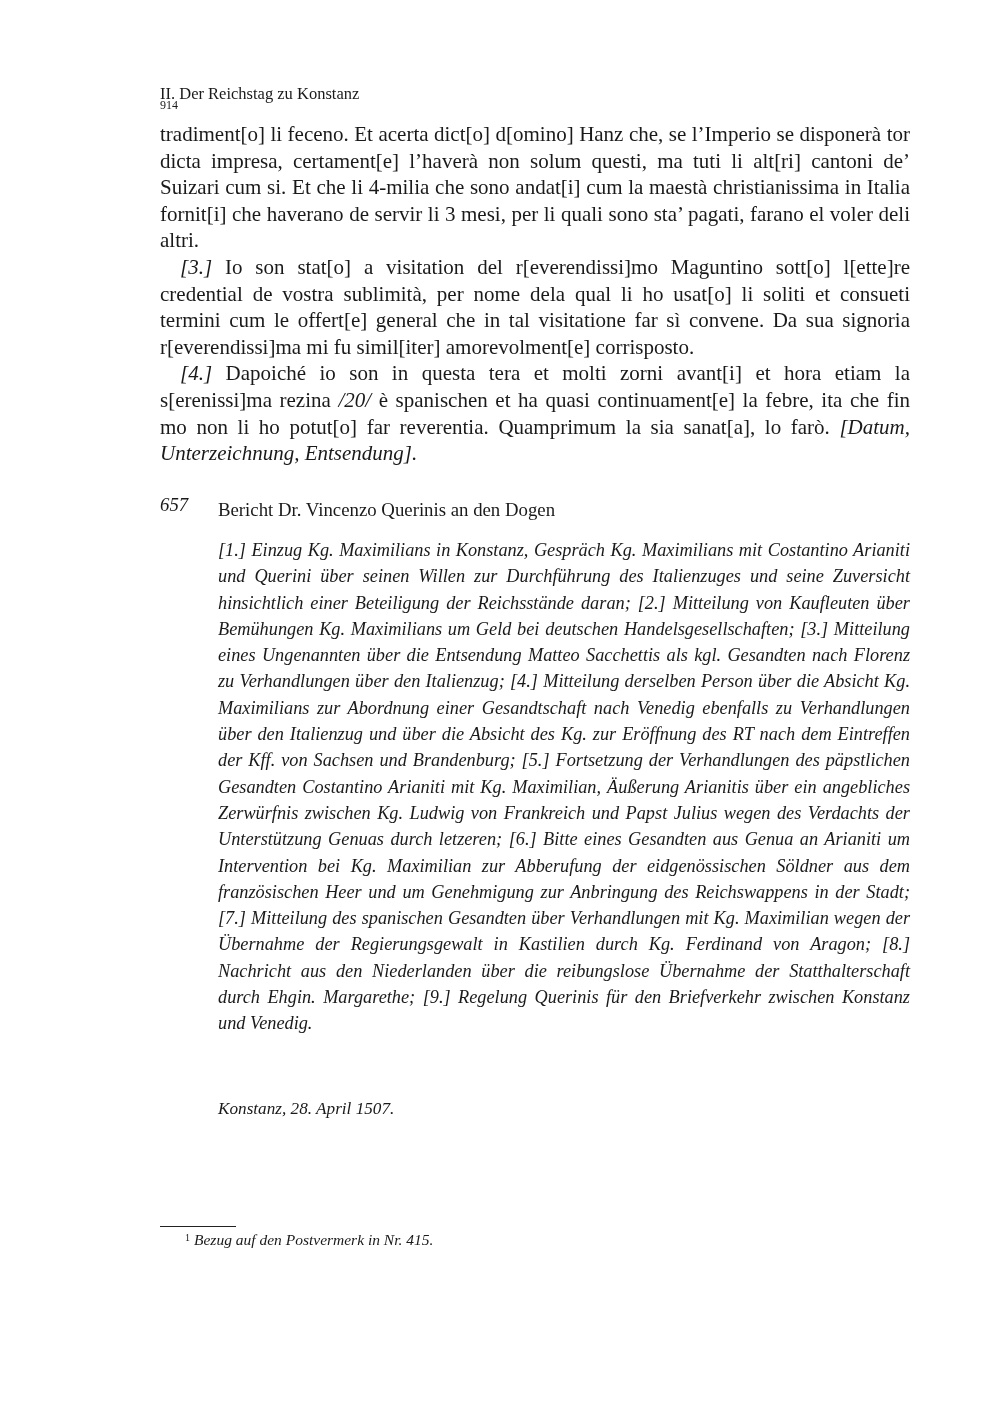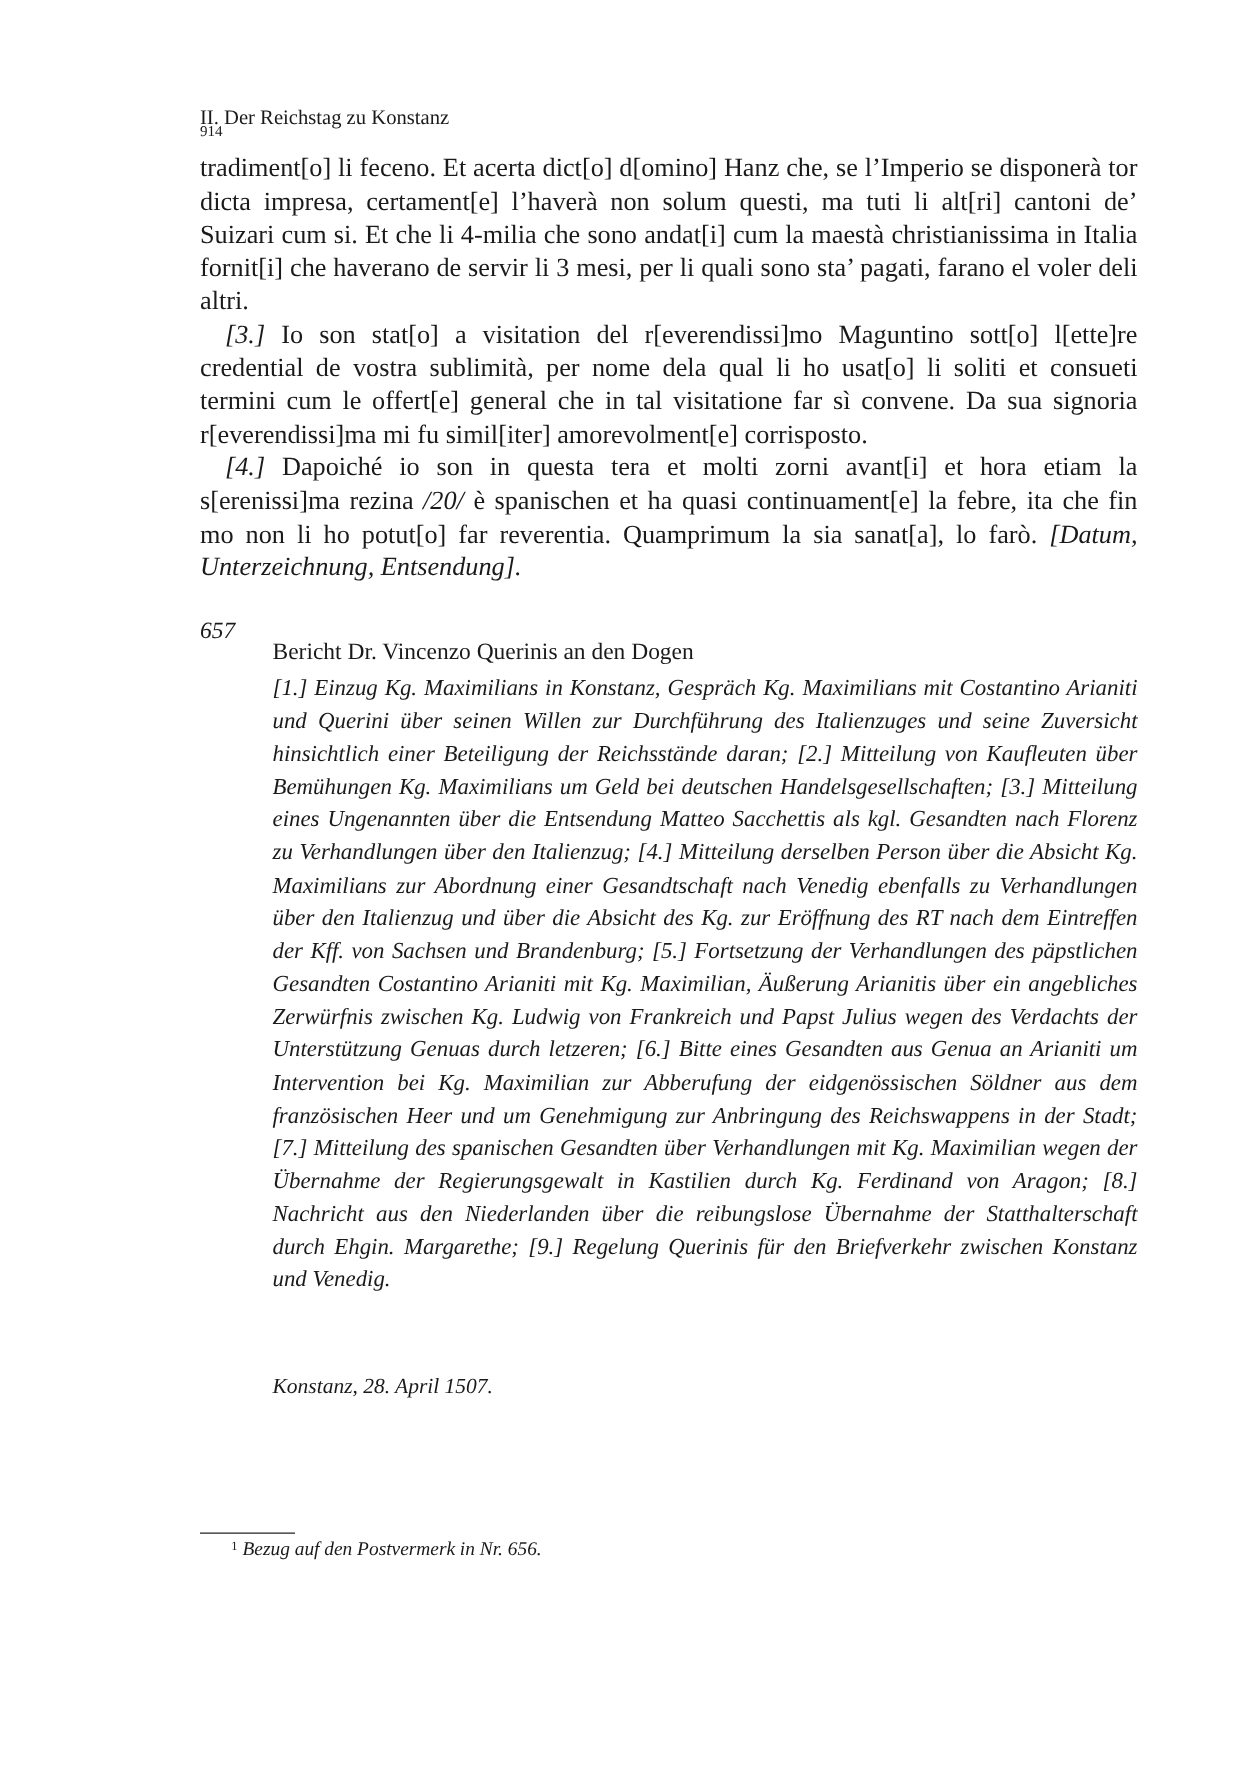--- a/index.html
+++ b/index.html
@@ -7,21 +7,21 @@
          font-family: "Liberation Serif", "DejaVu Serif", serif; color: #1a1a1a; }
   .header { position: absolute; top: 82px; left: 160px; width: 750px; height: 26px; font-size: 18.5px; }
   .page-num { position: absolute; left: 0; top: 16px; font-size: 12px; }
   .running-title { position: absolute; left: 0; right: 0; text-align: left; font-size: 16.5px; top: 2px; }
   .body { position: absolute; left: 160px; width: 750px; top: 121px; font-size: 21px; line-height: 26.6px; }
   p { margin: 0; text-align: justify; }
   .indent { text-indent: 20px; }
   i, .it { font-style: italic; }
   .doc-head { position: absolute; left: 160px; top: 494px; width: 750px; font-size: 18.8px; }
   .doc-num { position: absolute; left: 0; top: 0; font-style: italic; }
-  .doc-title { position: absolute; left: 58px; top: 17px; }
+  .doc-title { position: absolute; left: 58px; top: 5px; }
   .regest { position: absolute; left: 218px; width: 692px; top: 537px; font-size: 18.3px; line-height: 26.3px; font-style: italic; text-align: justify; }
   .dateline { position: absolute; left: 218px; width: 692px; top: 1097px; font-size: 17.2px; line-height: 23.5px; text-align: justify; }
   .footrule { position: absolute; left: 160px; top: 1226px; width: 76px; height: 0; border-top: 1px solid #222; }
   .footnote { position: absolute; left: 185px; top: 1231px; font-size: 15.5px; }
   .footnote sup { font-size: 10px; font-style: normal; vertical-align: 4px; margin-right: 4px; }
   sup.fn { font-size: 11px; vertical-align: 6px; font-style: normal; }
 </style>
 </head>
 <body>
 
@@ -41,13 +41,13 @@
   <span class="doc-title">Bericht Dr. Vincenzo Querinis an den Dogen</span>
 </div>
 
 <div class="regest">[1.] Einzug Kg. Maximilians in Konstanz, Gespräch Kg. Maximilians mit Costantino Arianiti und Querini über seinen Willen zur Durchführung des Italienzuges und seine Zuversicht hinsichtlich einer Beteiligung der Reichsstände daran; [2.] Mitteilung von Kaufleuten über Bemühungen Kg. Maximilians um Geld bei deutschen Handelsgesellschaften; [3.] Mitteilung eines Ungenannten über die Entsendung Matteo Sacchettis als kgl. Gesandten nach Florenz zu Verhandlungen über den Italienzug; [4.] Mitteilung derselben Person über die Absicht Kg. Maximilians zur Abordnung einer Gesandtschaft nach Venedig ebenfalls zu Verhandlungen über den Italienzug und über die Absicht des Kg. zur Eröffnung des RT nach dem Eintreffen der Kff. von Sachsen und Brandenburg; [5.] Fortsetzung der Verhandlungen des päpstlichen Gesandten Costantino Arianiti mit Kg. Maximilian, Äußerung Arianitis über ein angebliches Zerwürfnis zwischen Kg. Ludwig von Frankreich und Papst Julius wegen des Verdachts der Unterstützung Genuas durch letzeren; [6.] Bitte eines Gesandten aus Genua an Arianiti um Intervention bei Kg. Maximilian zur Abberufung der eidgenössischen Söldner aus dem französischen Heer und um Genehmigung zur Anbringung des Reichswappens in der Stadt; [7.] Mitteilung des spanischen Gesandten über Verhandlungen mit Kg. Maximilian wegen der Übernahme der Regierungsgewalt in Kastilien durch Kg. Ferdinand von Aragon; [8.] Nachricht aus den Niederlanden über die reibungslose Übernahme der Statthalterschaft durch Ehgin. Margarethe; [9.] Regelung Querinis für den Briefverkehr zwischen Konstanz und Venedig.</div>
 
 <div class="dateline">
   <div class="it">Konstanz, 28. April 1507.</div>
 </div>
 
 <div class="footrule"></div>
-<div class="footnote"><sup>1</sup><i>Bezug auf den Postvermerk in Nr. 656.</i></div>
+<div class="footnote"><sup>1</sup><i>Bezug auf den Postvermerk in Nr. 415.</i></div>
 
 </body></html>

